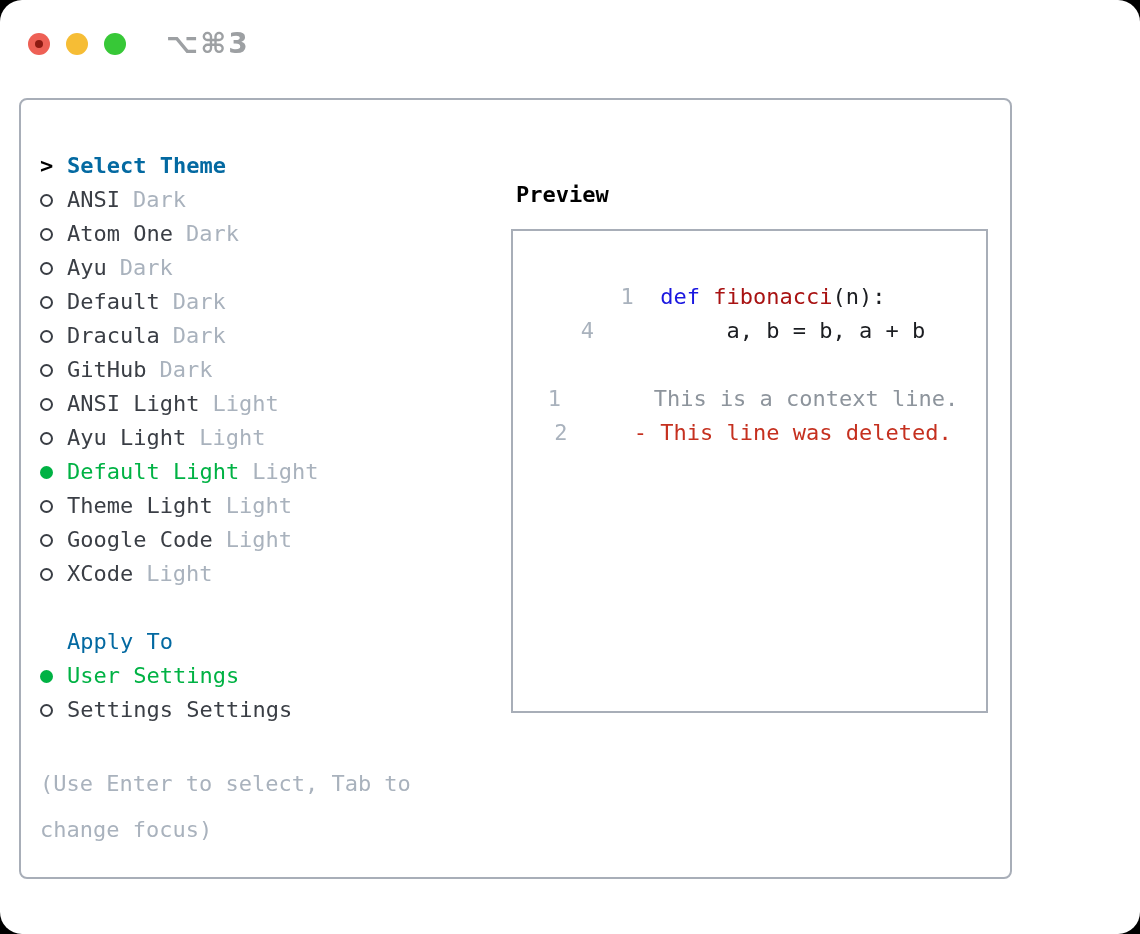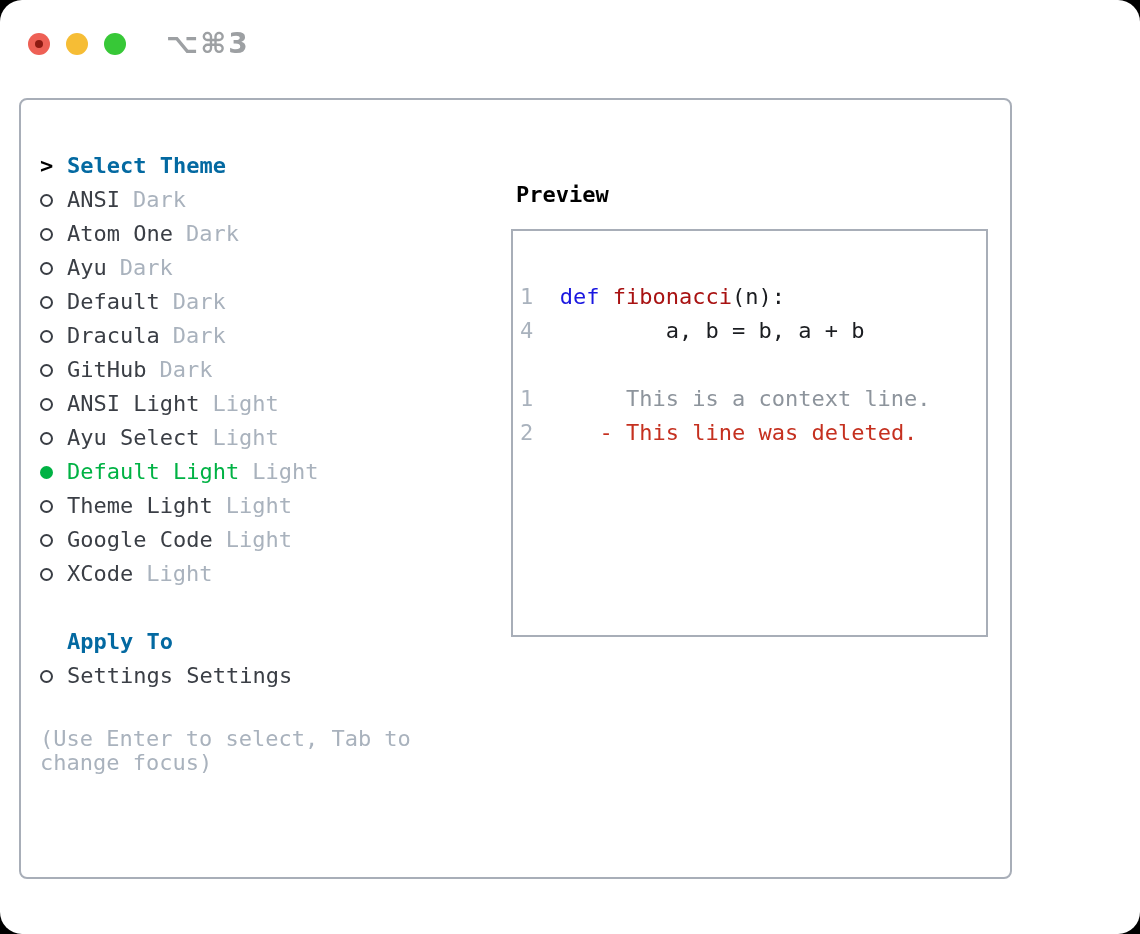--- a/index.html
+++ b/index.html
@@ -29,30 +29,30 @@
   .leftcol{position:absolute;left:19px;top:49px;font-size:22px;line-height:34px;}
   .row{display:flex;align-items:center;height:34px;white-space:pre;}
   .marker{width:27px;flex:none;display:flex;align-items:center;}
   .hdr-marker{color:#000;font-weight:700;}
   .dot{width:13px;height:13px;border-radius:50%;border:2px solid var(--item-charcoal);box-sizing:border-box;}
   .dot.sel{background:var(--accent-green);border-color:var(--accent-green);}
   .opt-name{color:var(--item-charcoal);}
   .opt-name.sel{color:var(--accent-green);}
   .opt-variant{color:var(--muted-gray);margin-left:13px;}
   .section-header{color:#0369a1;font-weight:700;}
-  .section-header.plain{font-weight:700;}
+  .section-header.plain{font-weight:400;}
   .spacer{height:34px;}
-  .hint{width:29ch;color:var(--muted-gray);white-space:normal;line-height:24px;}
+  .hint{width:29ch;color:var(--muted-gray);white-space:normal;line-height:46px;}
   
   .rightcol{position:absolute;left:481px;top:66px;font-size:22px;line-height:34px;margin-top:12px;}
   .preview-title{font-weight:700;color:#000;padding-left:14px;height:34px;}
   .preview-box{
-    margin-top:17px;margin-left:9px;width:477px;height:408px;
+    margin-top:17px;margin-left:9px;width:477px;height:484px;
     border:2px solid var(--border-gray);box-sizing:border-box;
-    padding:49px 0 0 7px;overflow:hidden;
+    padding:49px 0 0 7px;overflow:hidden;text-align:center;
   }
   .pline{height:34px;white-space:pre;}
   .seg-num{color:var(--muted-gray);}
   .seg-kw{color:var(--keyword-blue);}
   .seg-fn{color:var(--function-red);}
   .seg-pl{color:var(--code-black);}
   .seg-ctx{color:var(--context-gray);}
   .seg-del{color:var(--diff-del-red);}
   .seg-add{color:var(--diff-add-green);}
 </style>
@@ -76,34 +76,35 @@
         <span class="section-header">Select Theme</span>
       </div>
       <div id="theme-list">
           <div class="row"><span class="marker"><span class="dot"></span></span><span class="opt-name">ANSI</span><span class="opt-variant">Dark</span></div>
           <div class="row"><span class="marker"><span class="dot"></span></span><span class="opt-name">Atom One</span><span class="opt-variant">Dark</span></div>
           <div class="row"><span class="marker"><span class="dot"></span></span><span class="opt-name">Ayu</span><span class="opt-variant">Dark</span></div>
           <div class="row"><span class="marker"><span class="dot"></span></span><span class="opt-name">Default</span><span class="opt-variant">Dark</span></div>
           <div class="row"><span class="marker"><span class="dot"></span></span><span class="opt-name">Dracula</span><span class="opt-variant">Dark</span></div>
           <div class="row"><span class="marker"><span class="dot"></span></span><span class="opt-name">GitHub</span><span class="opt-variant">Dark</span></div>
           <div class="row"><span class="marker"><span class="dot"></span></span><span class="opt-name">ANSI Light</span><span class="opt-variant">Light</span></div>
-          <div class="row"><span class="marker"><span class="dot"></span></span><span class="opt-name">Ayu Select</span><span class="opt-variant">Light</span></div>
+          <div class="row"><span class="marker"><span class="dot"></span></span><span class="opt-name">Ayu Light</span><span class="opt-variant">Light</span></div>
           <div class="row"><span class="marker"><span class="dot sel"></span></span><span class="opt-name sel">Default Light</span><span class="opt-variant">Light</span></div>
           <div class="row"><span class="marker"><span class="dot"></span></span><span class="opt-name">Theme Light</span><span class="opt-variant">Light</span></div>
           <div class="row"><span class="marker"><span class="dot"></span></span><span class="opt-name">Google Code</span><span class="opt-variant">Light</span></div>
           <div class="row"><span class="marker"><span class="dot"></span></span><span class="opt-name">XCode</span><span class="opt-variant">Light</span></div>
         </div>
 
       <div class="spacer"></div>
 
       <div class="row">
         <span class="marker"></span>
         <span class="section-header plain">Apply To</span>
       </div>
       <div id="apply-list">
+          <div class="row"><span class="marker"><span class="dot sel"></span></span><span class="opt-name sel">User Settings</span></div>
           <div class="row"><span class="marker"><span class="dot"></span></span><span class="opt-name">Settings Settings</span></div>
         </div>
 
       <div class="spacer"></div>
 
       <div class="hint">(Use Enter to select, Tab to change focus)</div>
     </div>
 
     <div class="rightcol">
       <div class="preview-title">Preview</div>

